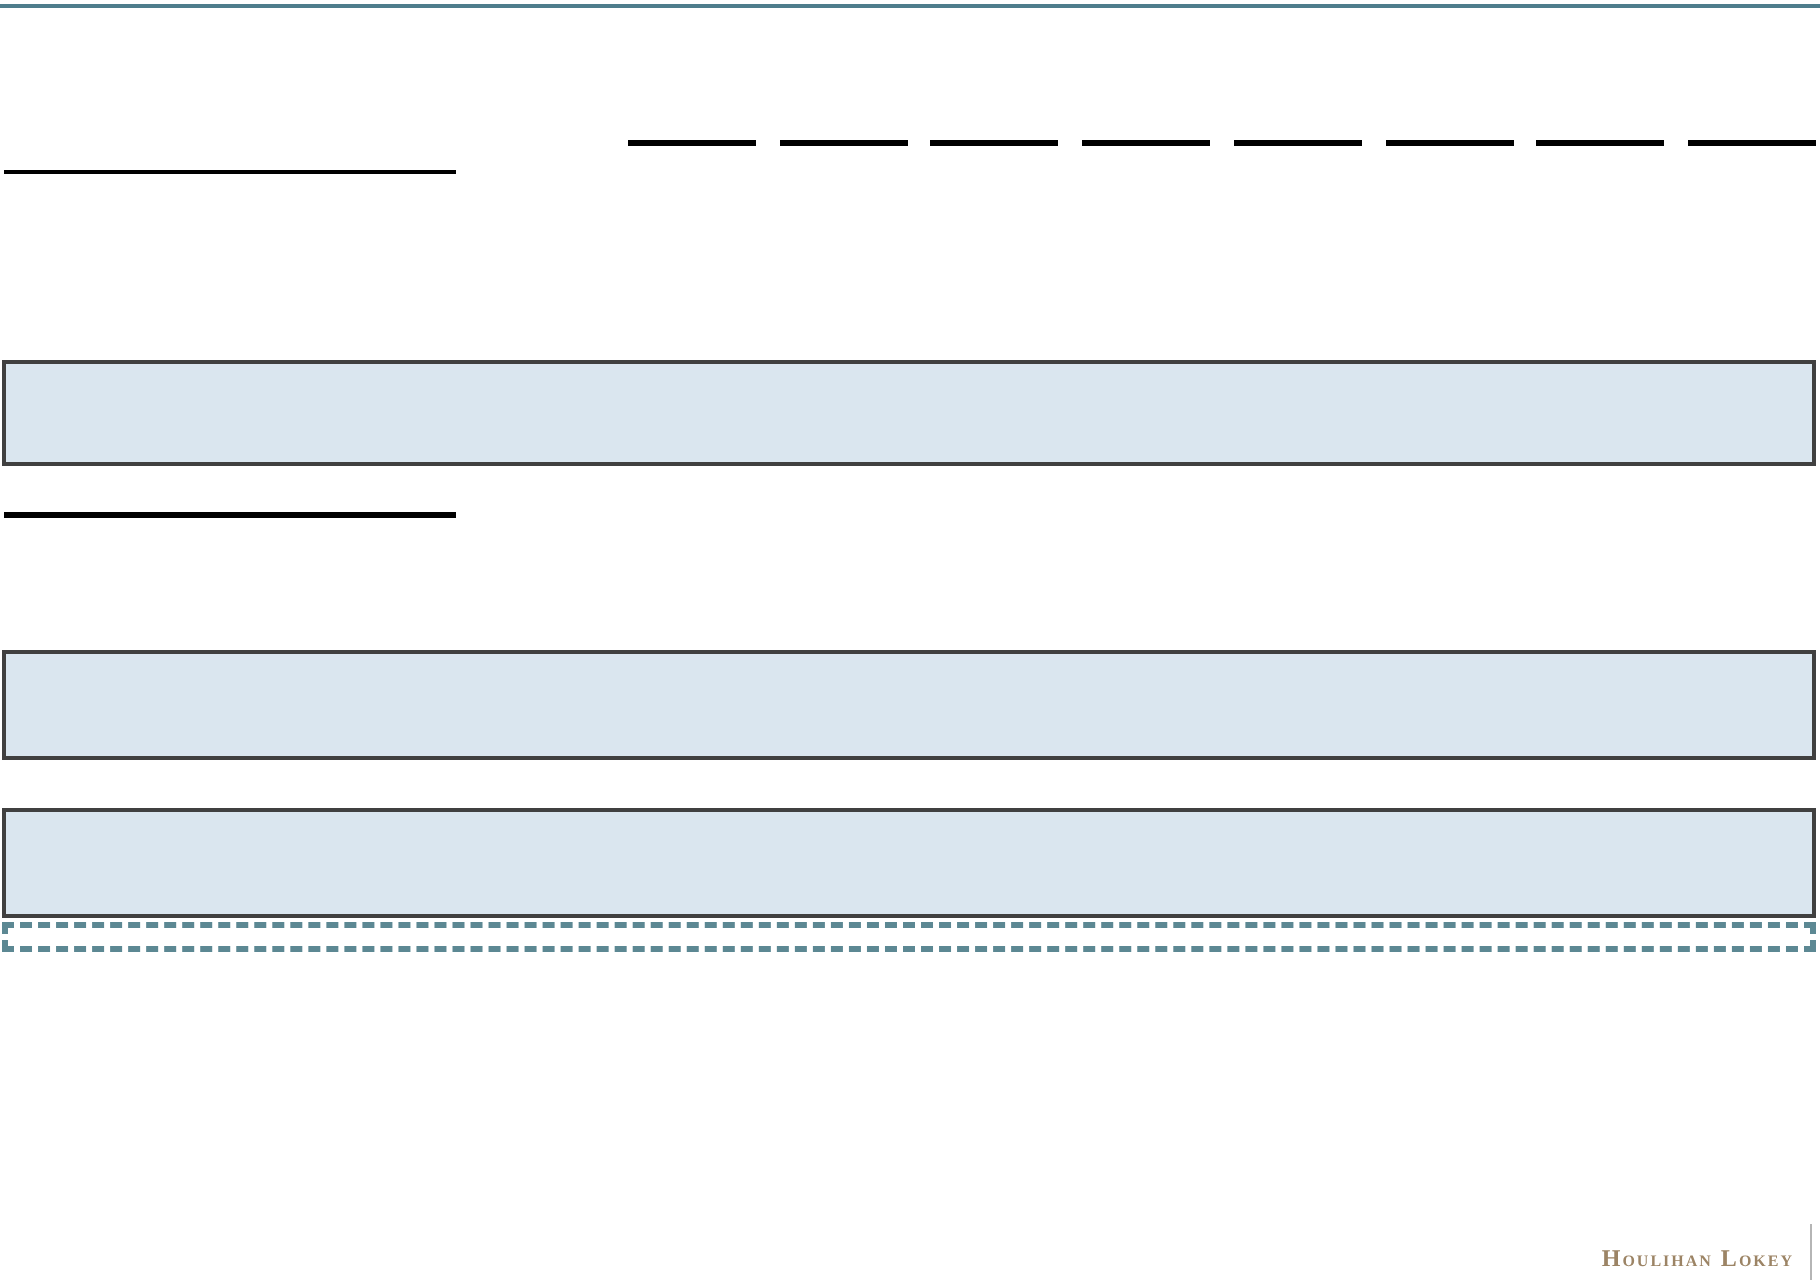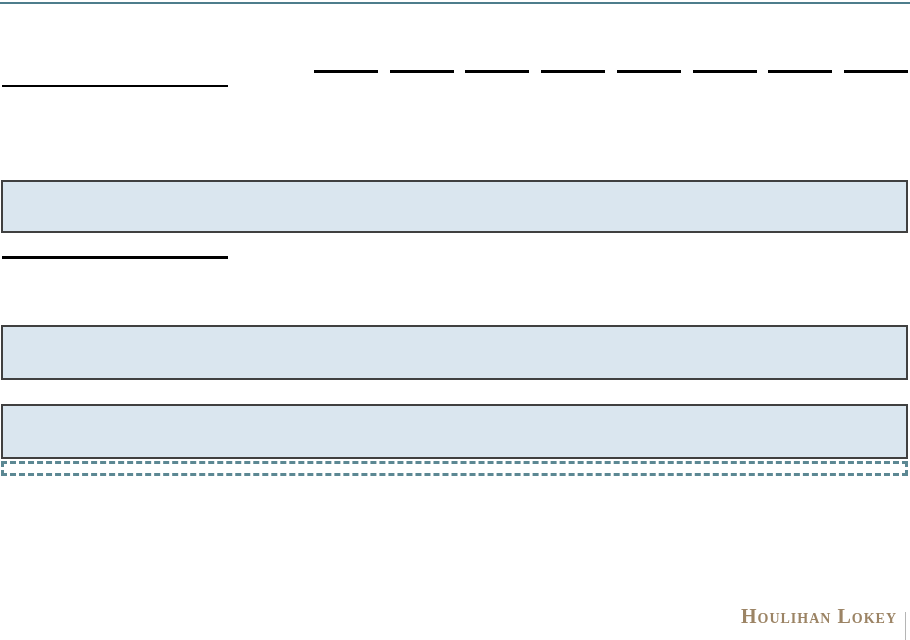--- a/index.html
+++ b/index.html
@@ -48,25 +48,25 @@
   }
   .blue-box.b1{top:180px;height:49px;}
   .blue-box.b2{top:325px;height:51px;}
   .blue-box.b3{top:404px;height:51px;}
   .dashed-box{
     position:absolute;left:1px;top:461px;width:901px;height:9px;
     border:3px dashed var(--dashed-border);
     background:transparent;
   }
   .footer-logo{
-    position:absolute;right:13px;bottom:16px;
+    position:absolute;right:13px;bottom:3px;
     font-family:"Liberation Serif", serif;
     font-variant:small-caps;
     font-weight:bold;
-    font-size:20px;
+    font-size:12px;
     line-height:16px;
     letter-spacing:1px;
     color:var(--logo-text);
     white-space:nowrap;
   }
   .footer-divider{
     position:absolute;left:905px;top:612px;width:1px;height:28px;
     background:var(--footer-divider);
   }
 </style>

